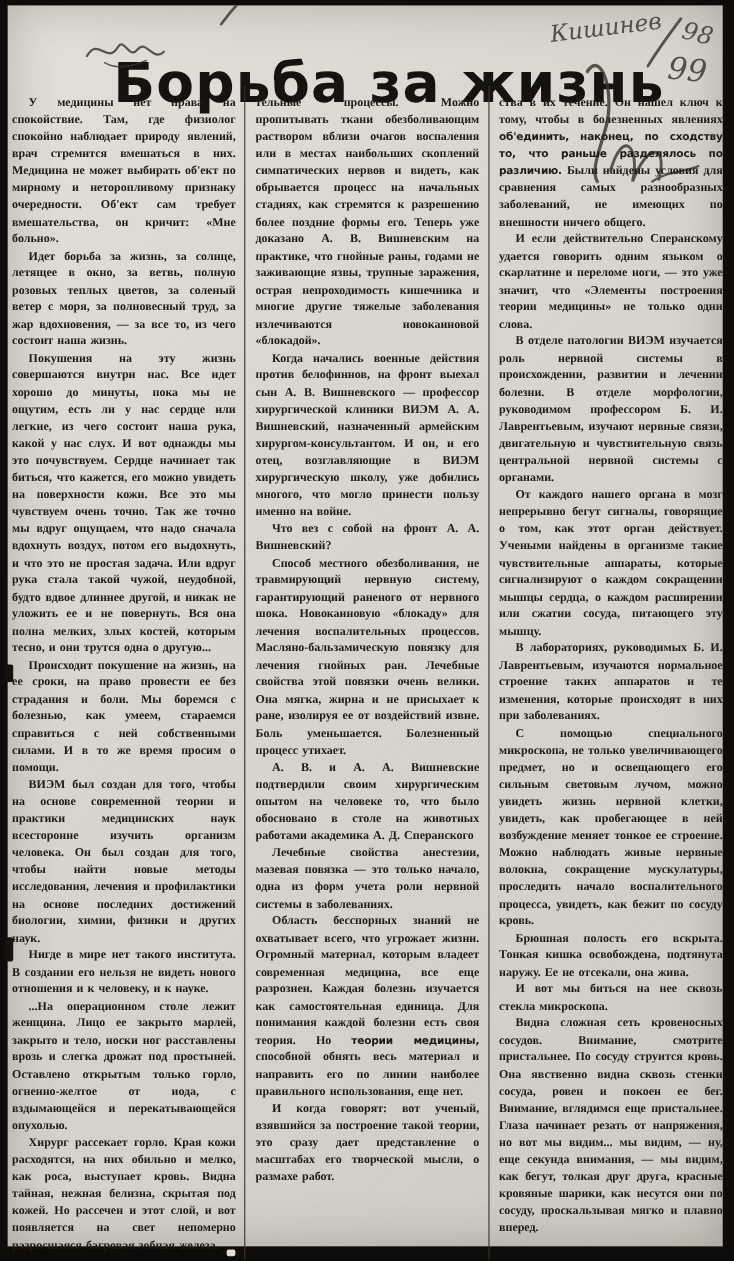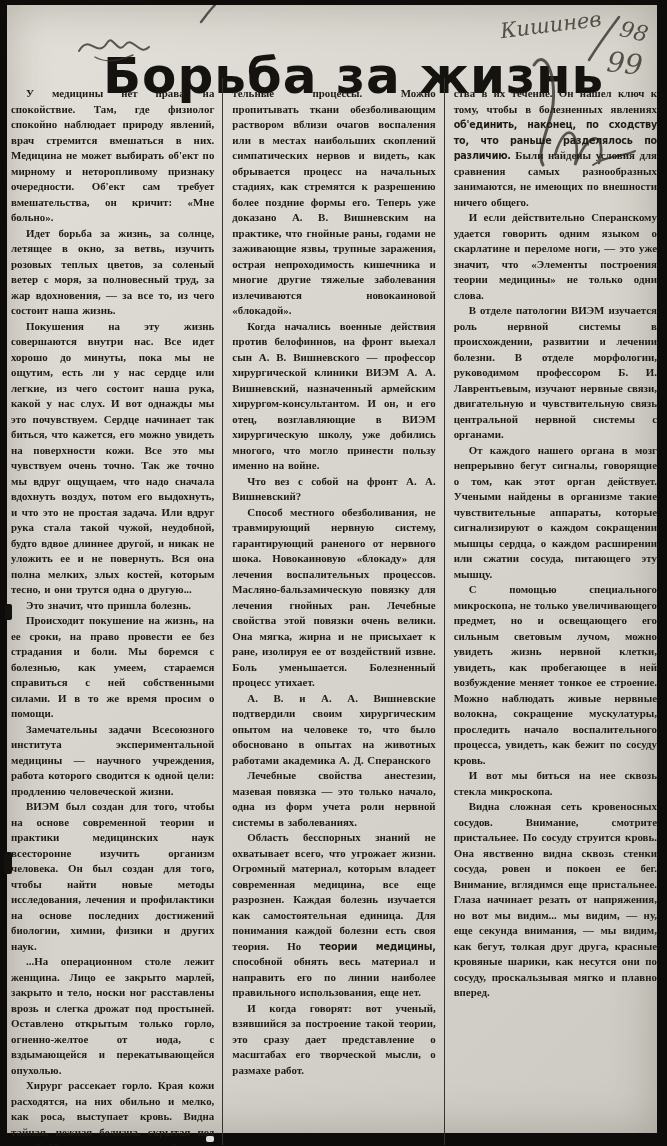--- a/index.html
+++ b/index.html
@@ -73,45 +73,46 @@
       <path d="M612,12 C600,28 590,42 582,55" stroke-width="2.6"></path>
       <path d="M586,160 C600,150 616,152 628,146" stroke-width="2"></path>
     </g>
   </svg>
 
 </div>
 
 <div class="columns">
   <div class="col">
       <p class="para"><span>У медицины нет права на спокойствие. Там, где физиолог спокойно наблюдает природу явлений, врач стремится вмешаться в них. Медицина не может выбирать об'ект по мирному и неторопливому признаку очередности. Об'ект сам требует вмешательства, он кричит: «Мне больно».</span></p>
-      <p class="para"><span>Идет борьба за жизнь, за солнце, летящее в окно, за ветвь, изучить розовых теплых цветов, за соленый ветер с моря, за полновесный труд, за жар вдохновения, — за все то, из чего состоит наша жизнь.</span></p>
+      <p class="para"><span>Идет борьба за жизнь, за солнце, летящее в окно, за ветвь, полную розовых теплых цветов, за соленый ветер с моря, за полновесный труд, за жар вдохновения, — за все то, из чего состоит наша жизнь.</span></p>
       <p class="para"><span>Покушения на эту жизнь совершаются внутри нас. Все идет хорошо до минуты, пока мы не ощутим, есть ли у нас сердце или легкие, из чего состоит наша рука, какой у нас слух. И вот однажды мы это почувствуем. Сердце начинает так биться, что кажется, его можно увидеть на поверхности кожи. Все это мы чувствуем очень точно. Так же точно мы вдруг ощущаем, что надо сначала вдохнуть воздух, потом его выдохнуть, и что это не простая задача. Или вдруг рука стала такой чужой, неудобной, будто вдвое длиннее другой, и никак не уложить ее и не повернуть. Вся она полна мелких, злых костей, которым тесно, и они трутся одна о другую...</span></p>
-      <p class="para"><span>Это значит, что пришла болезнь.</span></p>
       <p class="para"><span>Происходит покушение на жизнь, на ее сроки, на право провести ее без страдания и боли. Мы боремся с болезнью, как умеем, стараемся справиться с ней собственными силами. И в то же время просим о помощи.</span></p>
-      <p class="para"><span>Замечательны задачи Всесоюзного института экспериментальной медицины — научного учреждения, работа которого сводится к одной цели: продлению человеческой жизни.</span></p>
       <p class="para"><span>ВИЭМ был создан для того, чтобы на основе современной теории и практики медицинских наук всесторонне изучить организм человека. Он был создан для того, чтобы найти новые методы исследования, лечения и профилактики на основе последних достижений биологии, химии, физики и других наук.</span></p>
+      <p class="para"><span>Нигде в мире нет такого института. В создании его нельзя не видеть нового отношения и к человеку, и к науке.</span></p>
       <p class="para"><span>...На операционном столе лежит женщина. Лицо ее закрыто марлей, закрыто и тело, носки ног расставлены врозь и слегка дрожат под простыней. Оставлено открытым только горло, огненно-желтое от иода, с вздымающейся и перекатывающейся опухолью.</span></p>
       <p class="para"><span>Хирург рассекает горло. Края кожи расходятся, на них обильно и мелко, как роса, выступает кровь. Видна тайная, нежная белизна, скрытая под кожей. Но рассечен и этот слой, и вот появляется на свет непомерно разросшаяся багровая зобная железа.</span></p>
     </div>
   <div class="col">
       <p class="para cont"><span>тельные процессы. Можно пропитывать ткани обезболивающим раствором вблизи очагов воспаления или в местах наибольших скоплений симпатических нервов и видеть, как обрывается процесс на начальных стадиях, как стремятся к разрешению более поздние формы его. Теперь уже доказано А. В. Вишневским на практике, что гнойные раны, годами не заживающие язвы, трупные заражения, острая непроходимость кишечника и многие другие тяжелые заболевания излечиваются новокаиновой «блокадой».</span></p>
       <p class="para"><span>Когда начались военные действия против белофиннов, на фронт выехал сын А. В. Вишневского — профессор хирургической клиники ВИЭМ А. А. Вишневский, назначенный армейским хирургом-консультантом. И он, и его отец, возглавляющие в ВИЭМ хирургическую школу, уже добились многого, что могло принести пользу именно на войне.</span></p>
       <p class="para"><span>Что вез с собой на фронт А. А. Вишневский?</span></p>
       <p class="para"><span>Способ местного обезболивания, не травмирующий нервную систему, гарантирующий раненого от нервного шока. Новокаиновую «блокаду» для лечения воспалительных процессов. Масляно-бальзамическую повязку для лечения гнойных ран. Лечебные свойства этой повязки очень велики. Она мягка, жирна и не присыхает к ране, изолируя ее от воздействий извне. Боль уменьшается. Болезненный процесс утихает.</span></p>
-      <p class="para"><span>А. В. и А. А. Вишневские подтвердили своим хирургическим опытом на человеке то, что было обосновано в опытах на животных работами академика А. Д. Сперанского</span></p>
+      <p class="para"><span>А. В. и А. А. Вишневские подтвердили своим хирургическим опытом на человеке то, что было обосновано в столе на животных работами академика А. Д. Сперанского</span></p>
       <p class="para"><span>Лечебные свойства анестезии, мазевая повязка — это только начало, одна из форм учета роли нервной системы в заболеваниях.</span></p>
       <p class="para"><span>Область бесспорных знаний не охватывает всего, что угрожает жизни. Огромный материал, которым владеет современная медицина, все еще разрознен. Каждая болезнь изучается как самостоятельная единица. Для понимания каждой болезни есть своя теория. Но </span><span class="seg-bold">теории медицины,</span><span> способной обнять весь материал и направить его по линии наиболее правильного использования, еще нет.</span></p>
       <p class="para"><span>И когда говорят: вот ученый, взявшийся за построение такой теории, это сразу дает представление о масштабах его творческой мысли, о размахе работ.</span></p>
     </div>
   <div class="col">
-      <p class="para cont"><span>ства в их течение. Он нашел ключ к тому, чтобы в болезненных явлениях </span><span class="seg-bold">об'единить, наконец, по сходству то, что раньше разделялось по различию.</span><span> Были найдены условия для сравнения самых разнообразных занимаются, не имеющих по внешности ничего общего.</span></p>
+      <p class="para cont"><span>ства в их течение. Он нашел ключ к тому, чтобы в болезненных явлениях </span><span class="seg-bold">об'единить, наконец, по сходству то, что раньше разделялось по различию.</span><span> Были найдены условия для сравнения самых разнообразных заболеваний, не имеющих по внешности ничего общего.</span></p>
       <p class="para"><span>И если действительно Сперанскому удается говорить одним языком о скарлатине и переломе ноги, — это уже значит, что «Элементы построения теории медицины» не только одни слова.</span></p>
       <p class="para"><span>В отделе патологии ВИЭМ изучается роль нервной системы в происхождении, развитии и лечении болезни. В отделе морфологии, руководимом профессором Б. И. Лаврентьевым, изучают нервные связи, двигательную и чувствительную связь центральной нервной системы с органами.</span></p>
       <p class="para"><span>От каждого нашего органа в мозг непрерывно бегут сигналы, говорящие о том, как этот орган действует. Учеными найдены в организме такие чувствительные аппараты, которые сигнализируют о каждом сокращении мышцы сердца, о каждом расширении или сжатии сосуда, питающего эту мышцу.</span></p>
+      <p class="para"><span>В лабораториях, руководимых Б. И. Лаврентьевым, изучаются нормальное строение таких аппаратов и те изменения, которые происходят в них при заболеваниях.</span></p>
       <p class="para"><span>С помощью специального микроскопа, не только увеличивающего предмет, но и освещающего его сильным световым лучом, можно увидеть жизнь нервной клетки, увидеть, как пробегающее в ней возбуждение меняет тонкое ее строение. Можно наблюдать живые нервные волокна, сокращение мускулатуры, проследить начало воспалительного процесса, увидеть, как бежит по сосуду кровь.</span></p>
+      <p class="para"><span>Брюшная полость его вскрыта. Тонкая кишка освобождена, подтянута наружу. Ее не отсекали, она жива.</span></p>
       <p class="para"><span>И вот мы биться на нее сквозь стекла микроскопа.</span></p>
       <p class="para"><span>Видна сложная сеть кровеносных сосудов. Внимание, смотрите пристальнее. По сосуду струится кровь. Она явственно видна сквозь стенки сосуда, ровен и покоен ее бег. Внимание, вглядимся еще пристальнее. Глаза начинает резать от напряжения, но вот мы видим... мы видим, — ну, еще секунда внимания, — мы видим, как бегут, толкая друг друга, красные кровяные шарики, как несутся они по сосуду, проскальзывая мягко и плавно вперед.</span></p>
     </div>
 </div>
 
 <div class="speck speck-1"></div>
 <div class="speck speck-2"></div>
 <div class="speck speck-3"></div>
 
 </body></html>

